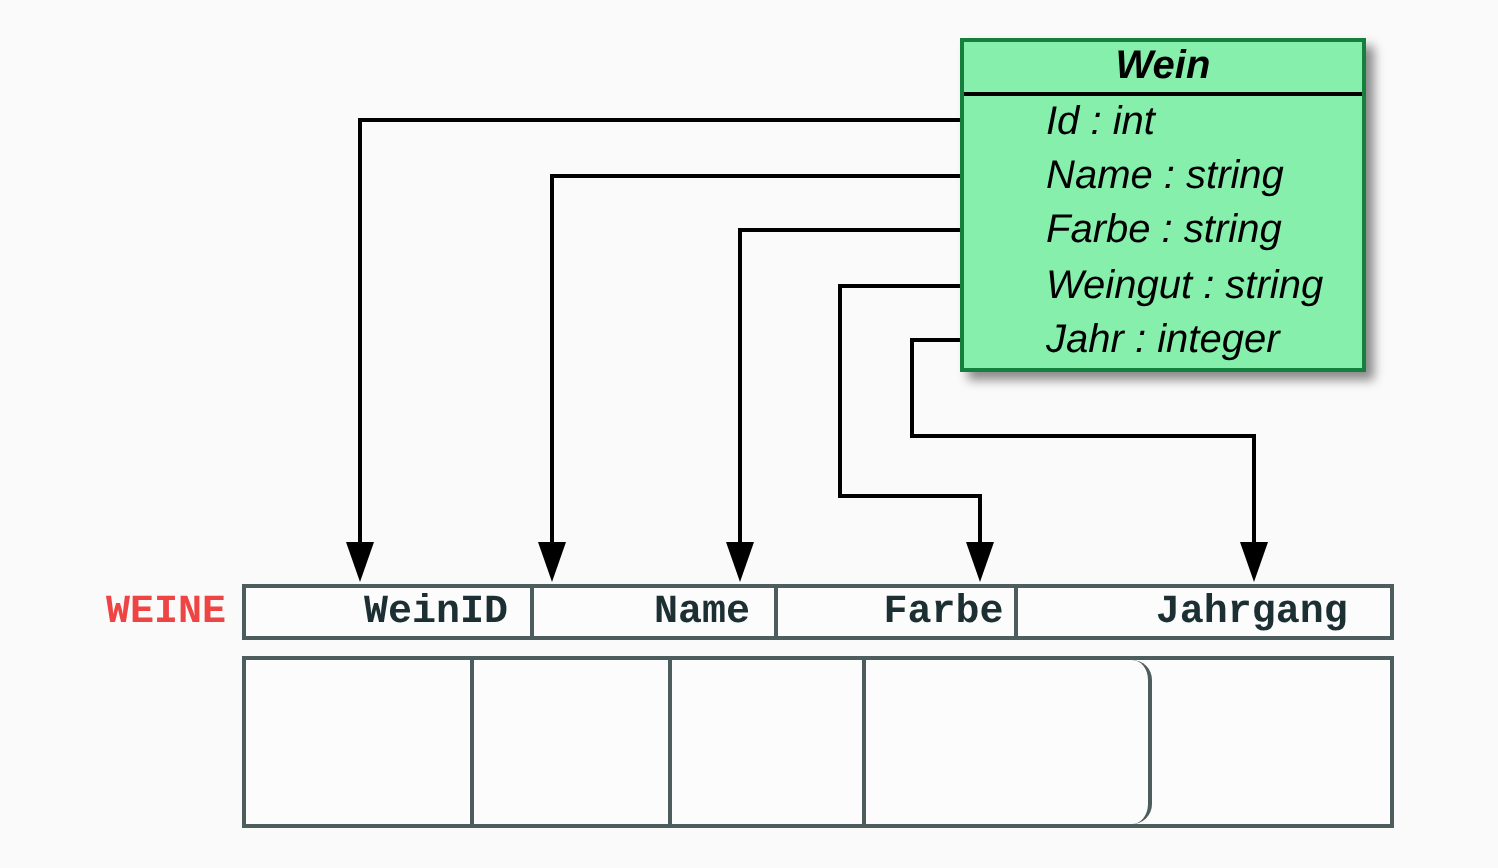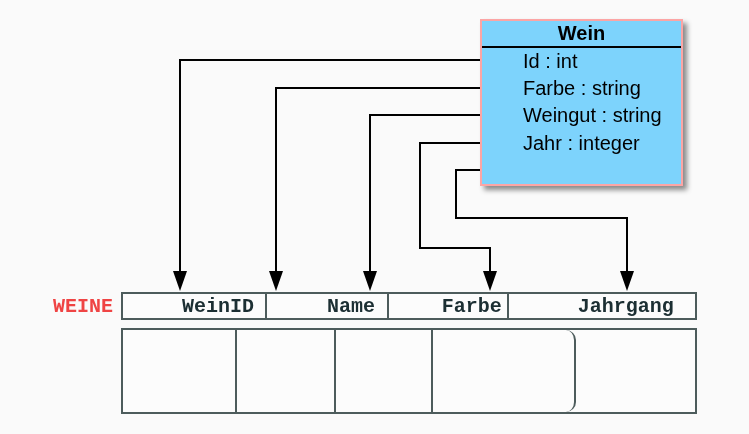--- a/index.html
+++ b/index.html
@@ -10,23 +10,24 @@
     overflow:hidden;
   }
   #stage{position:relative;width:749px;height:434px;background:#fafafa;}
 
   
   #arrows{position:absolute;left:0;top:0;width:749px;height:434px;z-index:1;}
 
   
   .class-box{
     position:absolute;left:480px;top:19px;width:203px;height:167px;
-    background:#7dd3fc;border:2px solid #fca5a5;box-sizing:border-box;
+    background:#86efac;border:2px solid #15803d;box-sizing:border-box;
     box-shadow:4px 4px 5px rgba(0,0,0,0.45);
     z-index:2;
+    font-style:italic;
   }
   .class-box-header{
     height:25px;line-height:25px;border-bottom:2px solid #000000;
     text-align:center;font-weight:bold;font-size:20px;color:#000000;
   }
   .class-attr{
     height:27.2px;line-height:27.2px;padding-left:5px;
     font-size:20px;color:#000000;white-space:nowrap;margin-left:36px;
   }
 
@@ -79,20 +80,21 @@
     </g>
     <g>
       <path class="arrow-line" d="M482,170 H456 V218 H627 V272"></path>
       <polygon class="arrow-head" points="620,271 634,271 627,291"></polygon>
     </g>
   </svg>
 
   <div class="class-box">
     <div class="class-box-header">Wein</div>
     <div class="class-attr">Id : int</div>
+    <div class="class-attr">Name : string</div>
     <div class="class-attr">Farbe : string</div>
     <div class="class-attr">Weingut : string</div>
     <div class="class-attr">Jahr : integer</div>
   </div>
 
   <div class="tbl-label">WEINE</div>
 
   <div class="tbl-row tbl-header">
     <div class="cell c0">WeinID</div>
     <div class="cell c1">Name</div>

